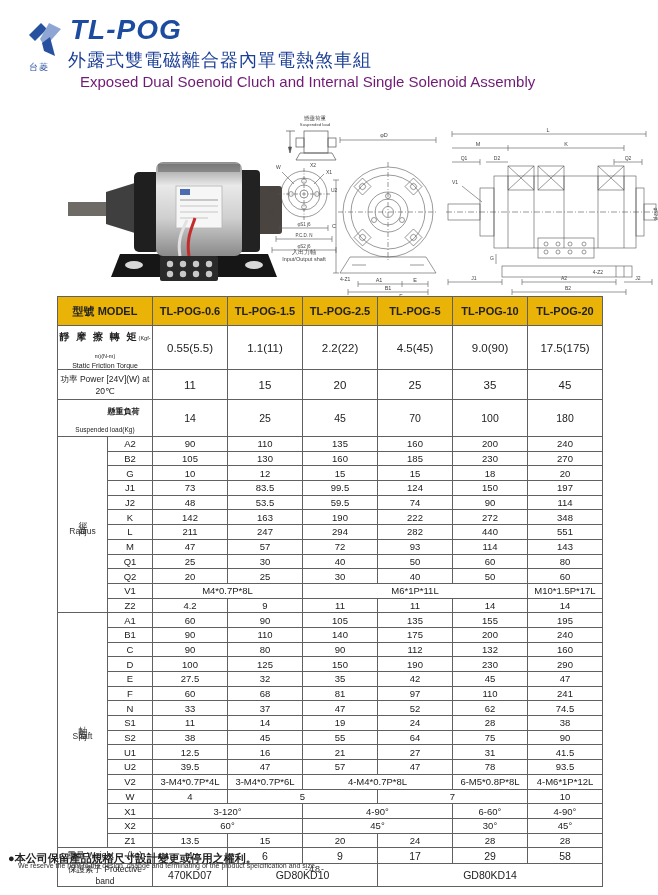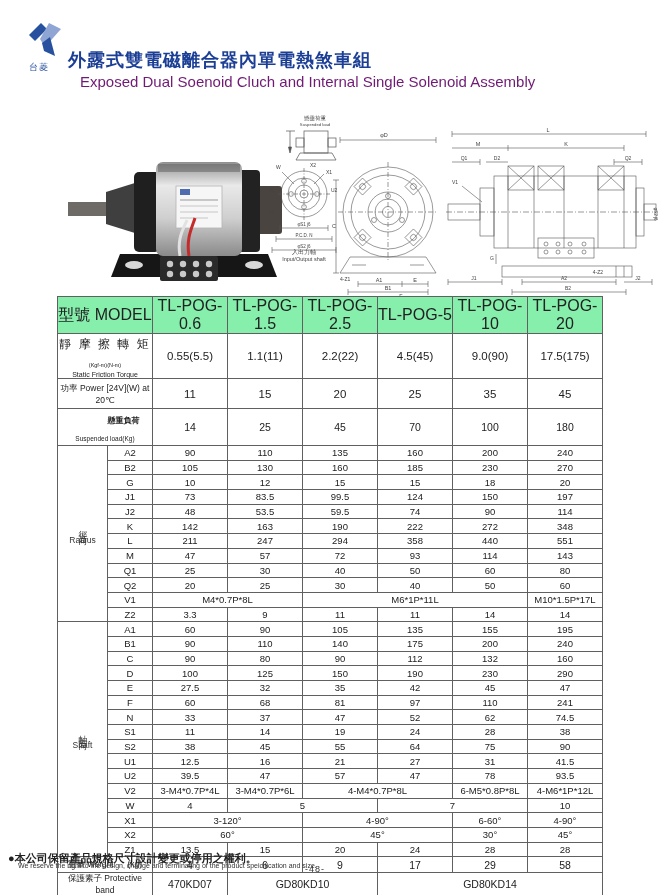--- a/index.html
+++ b/index.html
@@ -5,42 +5,42 @@
   * { margin:0; padding:0; box-sizing:border-box; }
   body { background:#888; font-family:"Liberation Sans","DejaVu Sans",sans-serif; }
   #page {
     position:relative; width:658px; height:895px; background:#fff;
     margin:0 auto; overflow:hidden; color:#222;
   }
   
   #logo { position:absolute; left:26px; top:20px; width:42px; height:40px; }
   #logo-caption { position:absolute; left:29px; top:61px; font-size:9px; color:#27509f; letter-spacing:1px; }
   #brand { position:absolute; left:70px; top:14px; font-size:28px; font-weight:bold; font-style:italic; color:#1d4ba0; letter-spacing:1px; }
-  #title-zh { position:absolute; left:68px; top:48px; font-size:18px; font-weight:bold; color:#1c3f96; letter-spacing:1px; }
+  #title-zh { position:absolute; left:68px; top:48px; font-size:18px; font-weight:normal; color:#1c3f96; letter-spacing:1px; }
   #title-en { position:absolute; left:80px; top:73px; font-size:15px; color:#701a75; }
   
   .fig { position:absolute; }
   svg text { fill:#444; font-family:"Liberation Sans","DejaVu Sans",sans-serif; }
   .cap { position:absolute; font-size:6px; color:#444; text-align:center; width:70px; }
   
   #spec-table-wrap { position:absolute; left:57px; top:296px; }
   table { border-collapse:collapse; table-layout:fixed; width:545px; color:#222; }
   th, td { border:1px solid #606060; text-align:center; vertical-align:middle; padding:0; overflow:hidden; }
-  thead th { background:#86efac; font-weight:normal; font-size:16px; }
+  thead th { background:#eab308; font-weight:bold; font-size:11px; }
   tr.h-head  { height:29px; }
   tr.h-torq  { height:35px; }
   tr.h-pow   { height:30px; }
   tr.h-susp  { height:16px; }
   tr.h-dim   { height:14.7px; }
   tr.h-foot  { height:16px; }
   .spec-val { font-size:11.5px; }
   .mid-val  { font-size:10.5px; }
   .val-cell, .dim-cell { font-size:9.5px; white-space:nowrap; }
   .lbl { text-align:center; }
-  .torque-zh { font-size:12px; letter-spacing:2px; }
+  .torque-zh { font-size:10px; letter-spacing:2px;font-weight:bold; }
   .torque-unit { font-size:5.5px; letter-spacing:0; }
   .torque-en { font-size:7px; }
   .power-label { font-size:8.5px; }
   .susp-zh { font-size:8px; font-weight:bold;padding-left:37px; }
   .susp-en { font-size:6.5px; }
   .group-cell { vertical-align:middle;text-align:center; }
   .g-zh { writing-mode:vertical-rl; text-orientation:upright; font-size:9px; letter-spacing:3px; margin:0 auto; color:#333; }
   .g-en { font-size:8.5px; margin-top:3px; color:#333; }
   .weight-label, .prot-label { font-size:8.5px; }
   .unit-gap { display:inline-block; width:14px; }
@@ -53,20 +53,21 @@
 <body>
 
 <div id="page">
 
   <svg id="logo" viewBox="0 0 42 40">
     <polygon points="3,15 15,3 21,9 9,21" fill="#27509f"></polygon>
     <polygon points="23,3 35,9 19,27 14,19" fill="#8fa6d4"></polygon>
     <polygon points="16,23 24,17 29,36 18,31" fill="#27509f"></polygon>
   </svg>
   <div id="logo-caption">台菱</div>
+  <div id="brand">TL-POG</div>
   <div id="title-zh">外露式雙電磁離合器內單電熱煞車組</div>
   <div id="title-en">Exposed Dual Soenoid Cluch and Internal Single Solenoid Assembly</div>
 
   <svg class="fig" style="left:60px; top:126px;" width="225" height="165" viewBox="0 0 225 165">
     <defs>
       <linearGradient id="metal" x1="0" y1="0" x2="0" y2="1">
         <stop offset="0" stop-color="#8f8f8f"></stop>
           <stop offset="0.25" stop-color="#e9e9e9"></stop>
         <stop offset="0.6" stop-color="#cfcfcf"></stop>
           <stop offset="1" stop-color="#8a8a8a"></stop>
@@ -397,21 +398,21 @@
             <td class="val-cell" colspan="1">190</td>
             <td class="val-cell" colspan="1">222</td>
             <td class="val-cell" colspan="1">272</td>
             <td class="val-cell" colspan="1">348</td>
           </tr>
           <tr class="h-dim">
             <td class="dim-cell">L</td>
             <td class="val-cell" colspan="1">211</td>
             <td class="val-cell" colspan="1">247</td>
             <td class="val-cell" colspan="1">294</td>
-            <td class="val-cell" colspan="1">358</td>
+            <td class="val-cell" colspan="1">282</td>
             <td class="val-cell" colspan="1">440</td>
             <td class="val-cell" colspan="1">551</td>
           </tr>
           <tr class="h-dim">
             <td class="dim-cell">M</td>
             <td class="val-cell" colspan="1">47</td>
             <td class="val-cell" colspan="1">57</td>
             <td class="val-cell" colspan="1">72</td>
             <td class="val-cell" colspan="1">93</td>
             <td class="val-cell" colspan="1">114</td>
@@ -436,21 +437,21 @@
             <td class="val-cell" colspan="1">60</td>
           </tr>
           <tr class="h-dim">
             <td class="dim-cell">V1</td>
             <td class="val-cell" colspan="2">M4*0.7P*8L</td>
             <td class="val-cell" colspan="3">M6*1P*11L</td>
             <td class="val-cell" colspan="1">M10*1.5P*17L</td>
           </tr>
           <tr class="h-dim">
             <td class="dim-cell">Z2</td>
-            <td class="val-cell" colspan="1">3.3</td>
+            <td class="val-cell" colspan="1">4.2</td>
             <td class="val-cell" colspan="1">9</td>
             <td class="val-cell" colspan="1">11</td>
             <td class="val-cell" colspan="1">11</td>
             <td class="val-cell" colspan="1">14</td>
             <td class="val-cell" colspan="1">14</td>
           </tr>
           <tr class="h-dim">
             <td rowspan="16" class="group-cell">
               <div class="g-zh">軸方向</div>
               <div class="g-en">Shaft</div>

